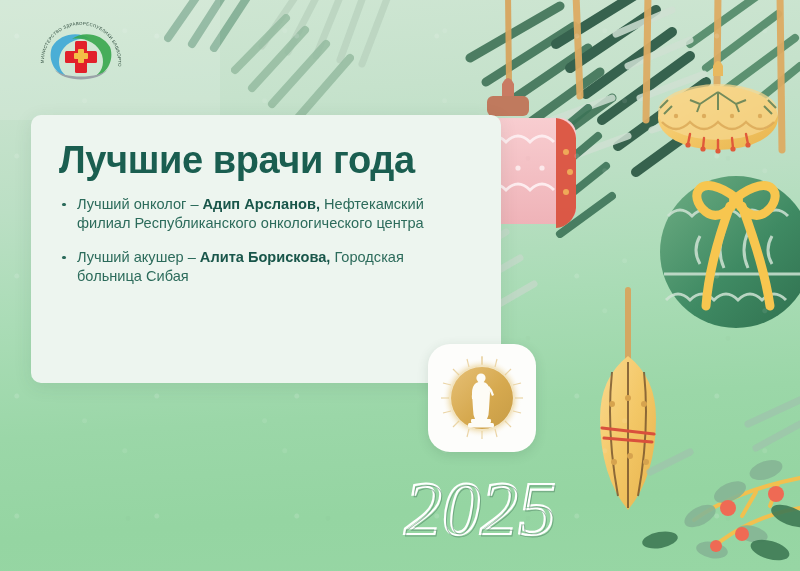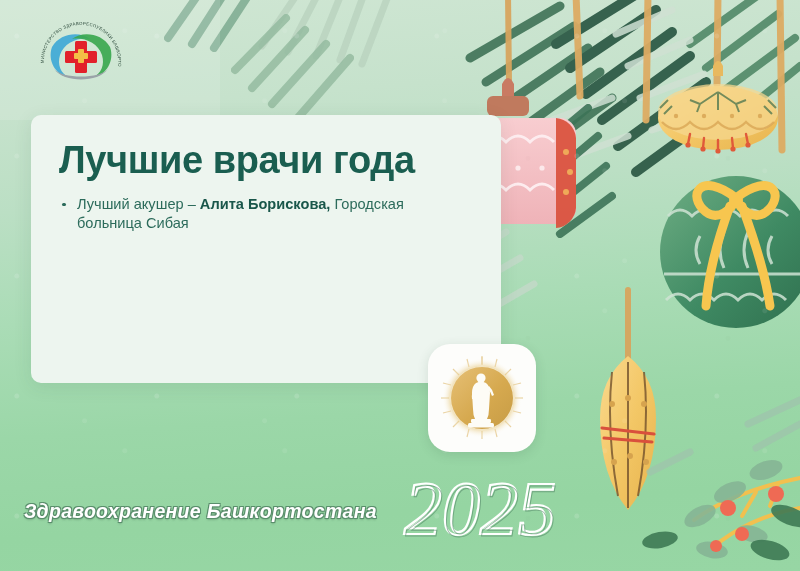--- a/index.html
+++ b/index.html
@@ -399,20 +399,23 @@
     <text font-size="4.4" fill="#2d4a3b" font-family="'Liberation Sans',sans-serif" letter-spacing=".3">
       <textPath href="#arcR" startOffset="3%">РЕСПУБЛИКИ БАШКОРТОСТАН</textPath>
     </text>
   </svg>
 
   <div class="card">
     <div class="card-inner">
       <h1 class="title">Лучшие врачи года</h1>
       <ul class="award-list">
 
+        <li class="award-item">
+          <span class="bullet"></span><span>Лучший онколог – </span><span class="strong">Адип Арсланов,</span><span> Нефтекамский филиал Республиканского онкологического центра</span>
+        </li>
 
 
 
 
         <li class="award-item" style="max-width:360px;">
           <span class="bullet"></span><span>Лучший акушер – </span><span class="strong">Алита Борискова,</span><span> Городская больница Сибая</span>
         </li>
 
       </ul>
     </div>
@@ -463,20 +466,19 @@
         <circle cx="47" cy="28" r="4.6"></circle>
         <path d="M42 33 q5 -3 10 0 q4 3 4 10 l-1 16 q0 6 -2 10 h-12 q-2 -4 -2 -10 l-1 -16 q0 -7 4 -10z"></path>
         <path d="M41 38 q-4 5 -3 11 l2 0 q0 -6 3 -9z"></path>
         <path d="M53 38 q4 4 5 8 l2 -1 q-1 -5 -5 -9z"></path>
         <rect x="37" y="69" width="20" height="4" rx="1.2"></rect>
         <rect x="34" y="73" width="26" height="4.5" rx="1.5"></rect>
       </g>
     </svg>
   </div>
 
-  <div class="footer-brand">Здравоохранение Башкортостана</div>
 
   <svg class="footer-year" viewBox="0 0 200 90">
     <text x="4" y="68" font-family="'Liberation Serif', serif" font-size="76" font-style="italic" fill="none" stroke="#ffffff" stroke-width="2.2">2025</text>
     <text x="5.6" y="69.6" font-family="'Liberation Serif', serif" font-size="76" font-style="italic" fill="none" stroke="#4d7d62" stroke-width="0.9" opacity=".55">2025</text>
   </svg>
 
 </div>
 
 </body></html>

